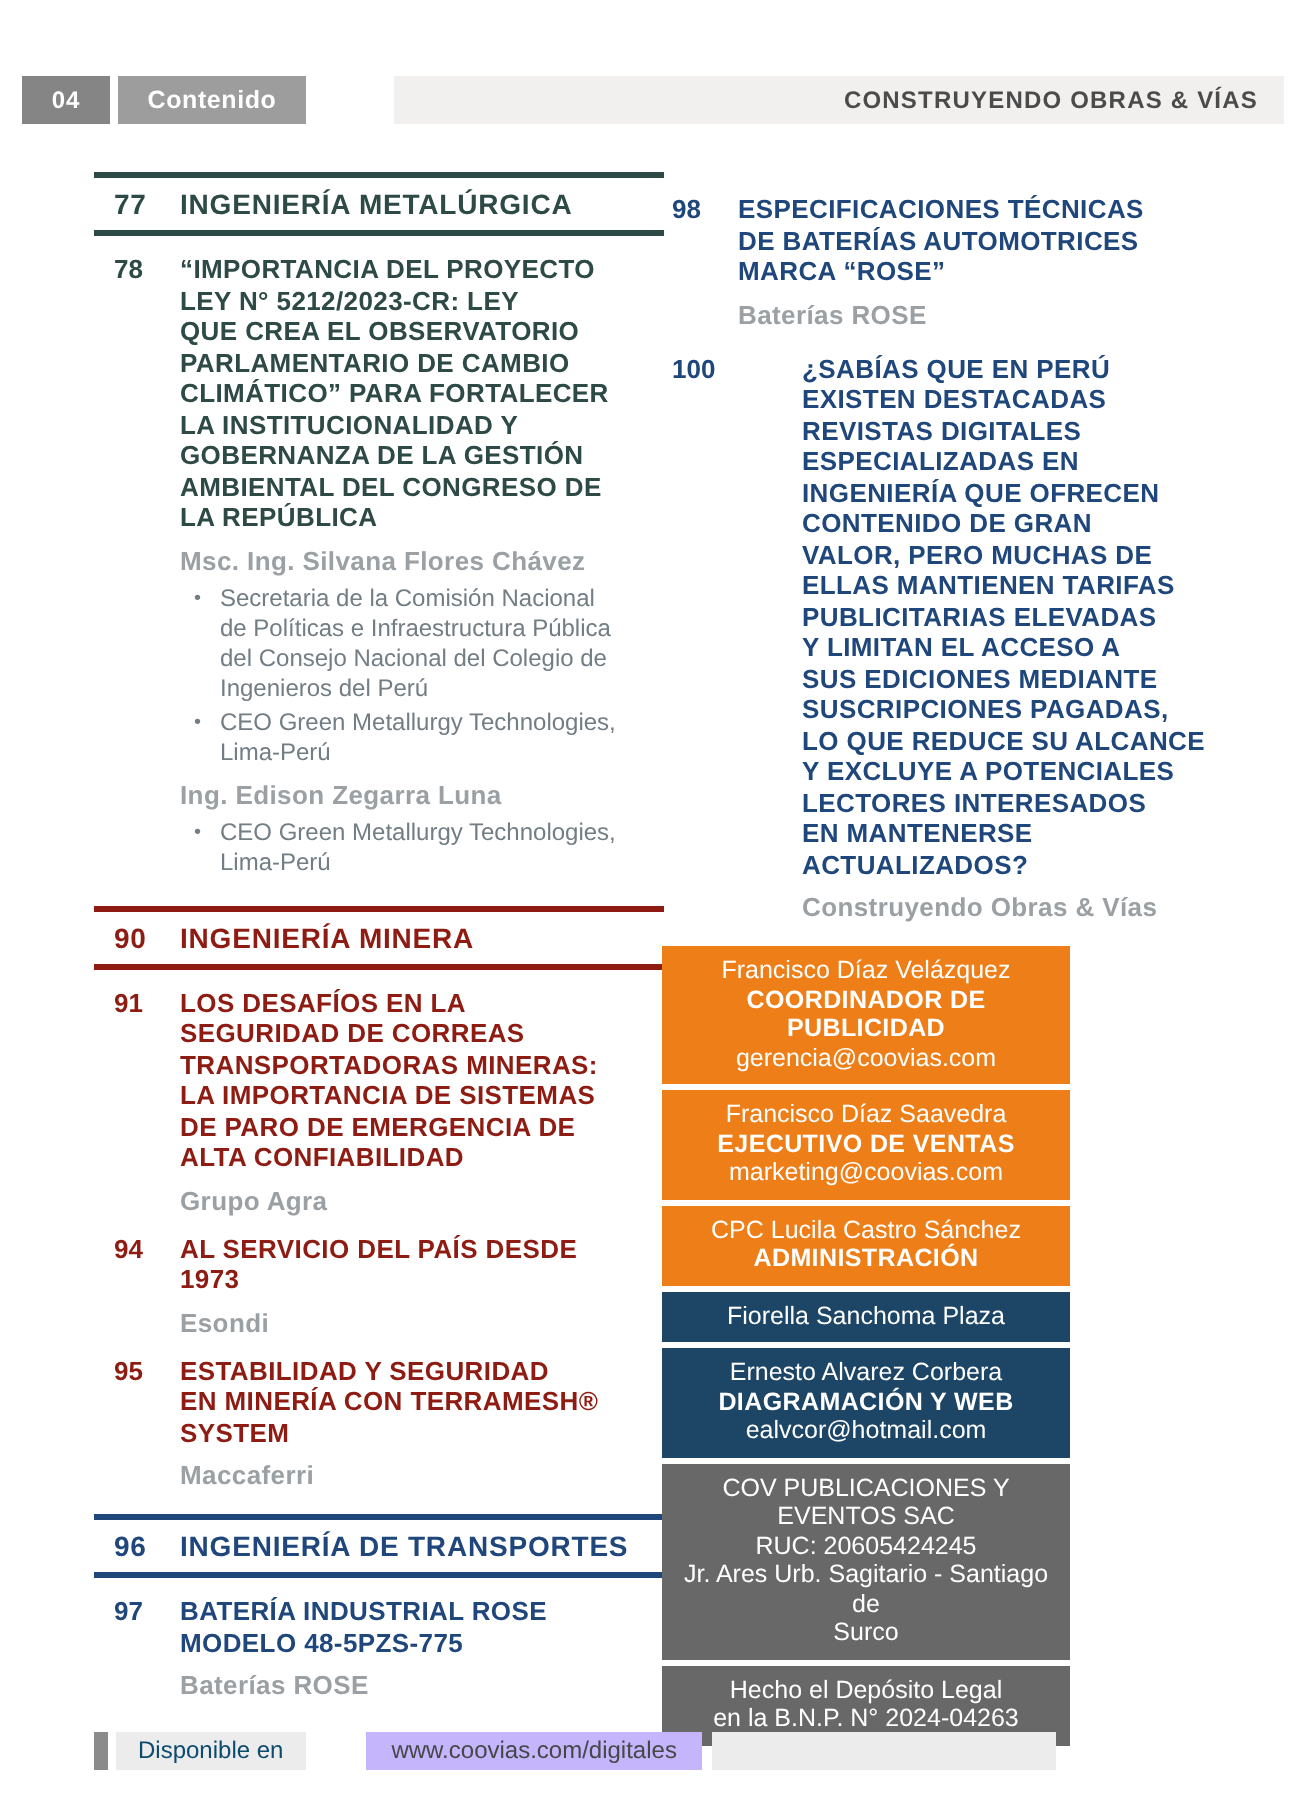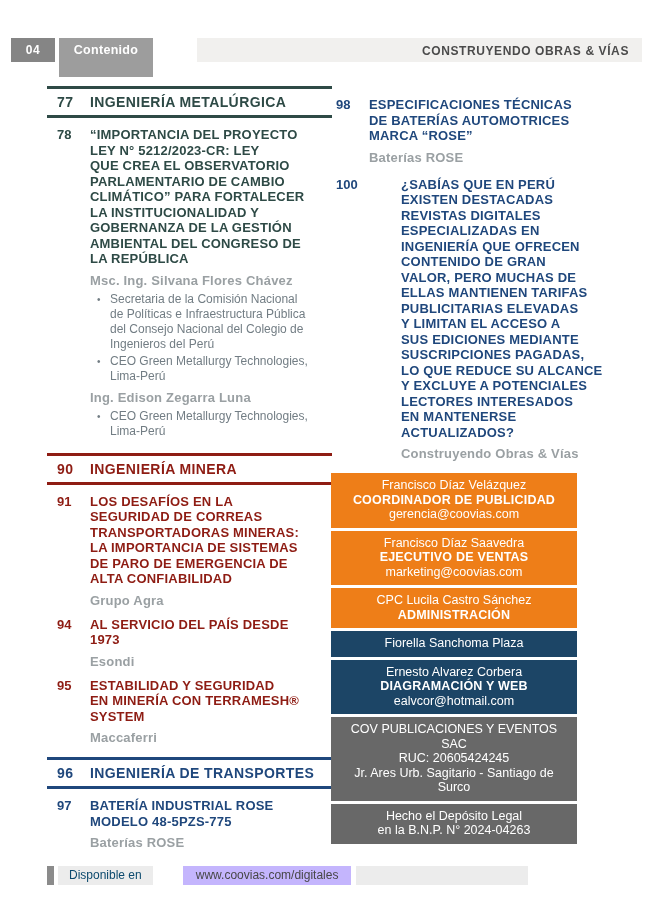--- a/index.html
+++ b/index.html
@@ -9,21 +9,21 @@
   }
 
   
   .topbar { position:absolute; top:38px; left:0; right:0; height:24px; }
   .pagenum {
     position:absolute; left:11px; top:0; width:44px; height:24px;
     background:#858585; color:#fff; font-weight:bold; font-size:12px;
     text-align:center; line-height:24px; letter-spacing:.5px;
   }
   .tab {
-    position:absolute; left:59px; top:0; width:94px; height:39px;
+    position:absolute; left:59px; top:0; width:94px; height:24px;
     background:#9d9d9d; color:#fff; font-weight:bold; font-size:12.5px;
     text-align:center; line-height:24px; letter-spacing:.3px;
   }
   .magbar {
     position:absolute; left:197px; width:445px; top:0; height:24px;
     background:#f1f0ee; text-align:right; line-height:24px;
     padding-right:13px; box-sizing:border-box;
   }
   .magtitle { color:#4b4b4b; font-weight:bold; font-size:12px; letter-spacing:.6px; }
 
@@ -63,21 +63,21 @@
   }
   .bullets li::before { content:"•"; position:absolute; left:7px; top:0; font-size:10px; }
   .bullets span { white-space:pre-line; }
 
   
   .teal   { color:#2e4a46; border-color:#2e4a46; }
   .maroon { color:#8e1c13; border-color:#8e1c13; }
   .navy   { color:#1f477c; border-color:#1f477c; }
 
   
-  .boxes { margin:12px 0 0 -5px; width:246px; }
+  .boxes { margin:12px 0 0 -5px; width:204px; }
   .cbox {
     box-sizing:border-box; padding:5px 8px 6px; margin-bottom:3px;
     text-align:center; color:#fff; font-size:12.5px; line-height:14.5px;
   }
   .cbox.orange { background:#ee7e18; }
   .cbox.navyb  { background:#1c4566; }
   .cbox.grayb  { background:#686868; }
   .crole { font-weight:bold; letter-spacing:.2px; }
   .pre { white-space:pre-line; }
 

